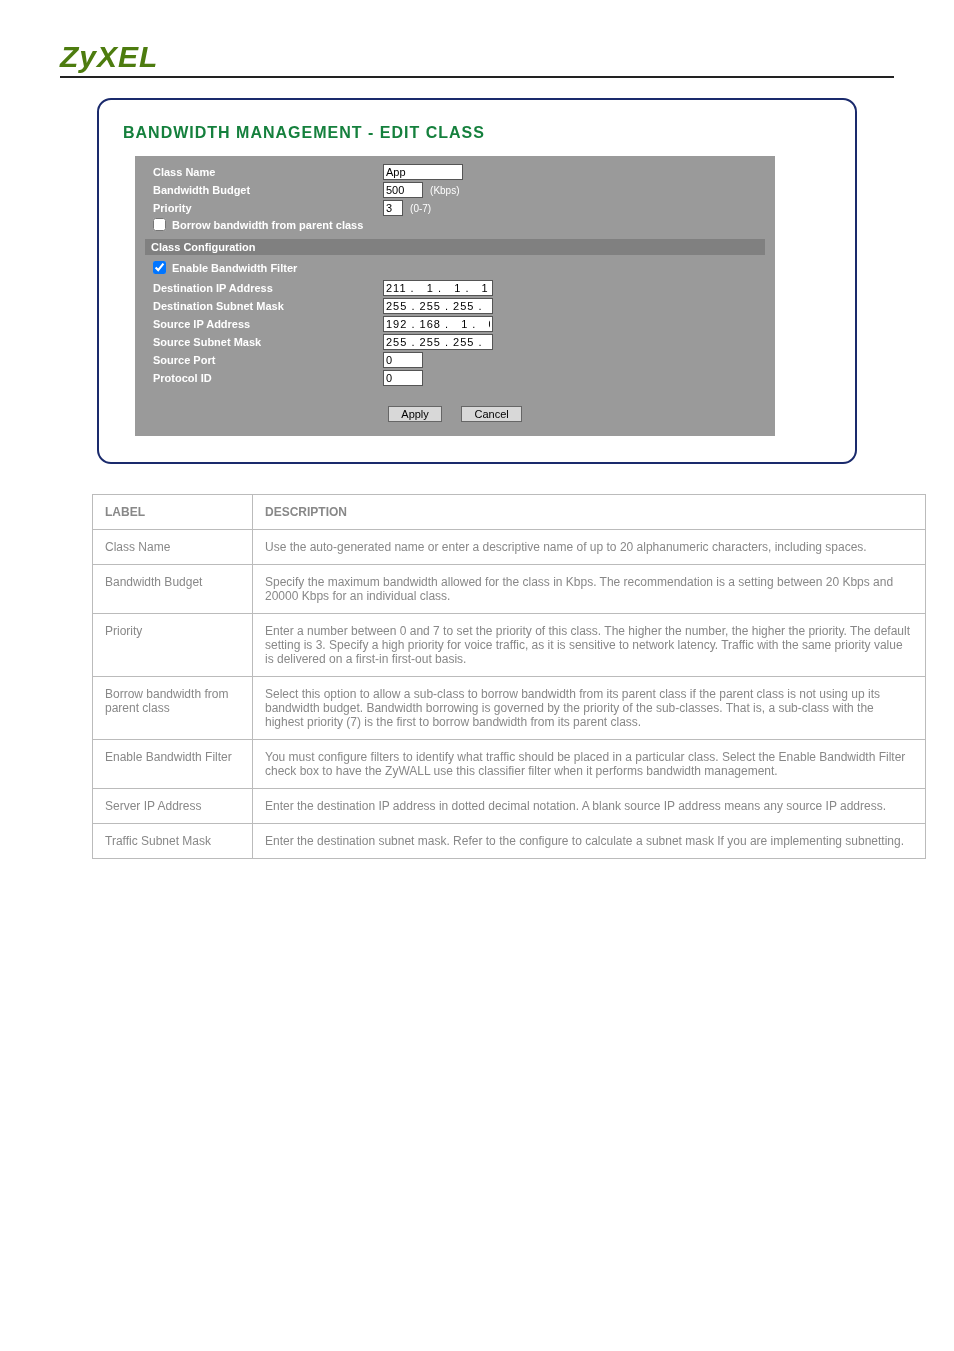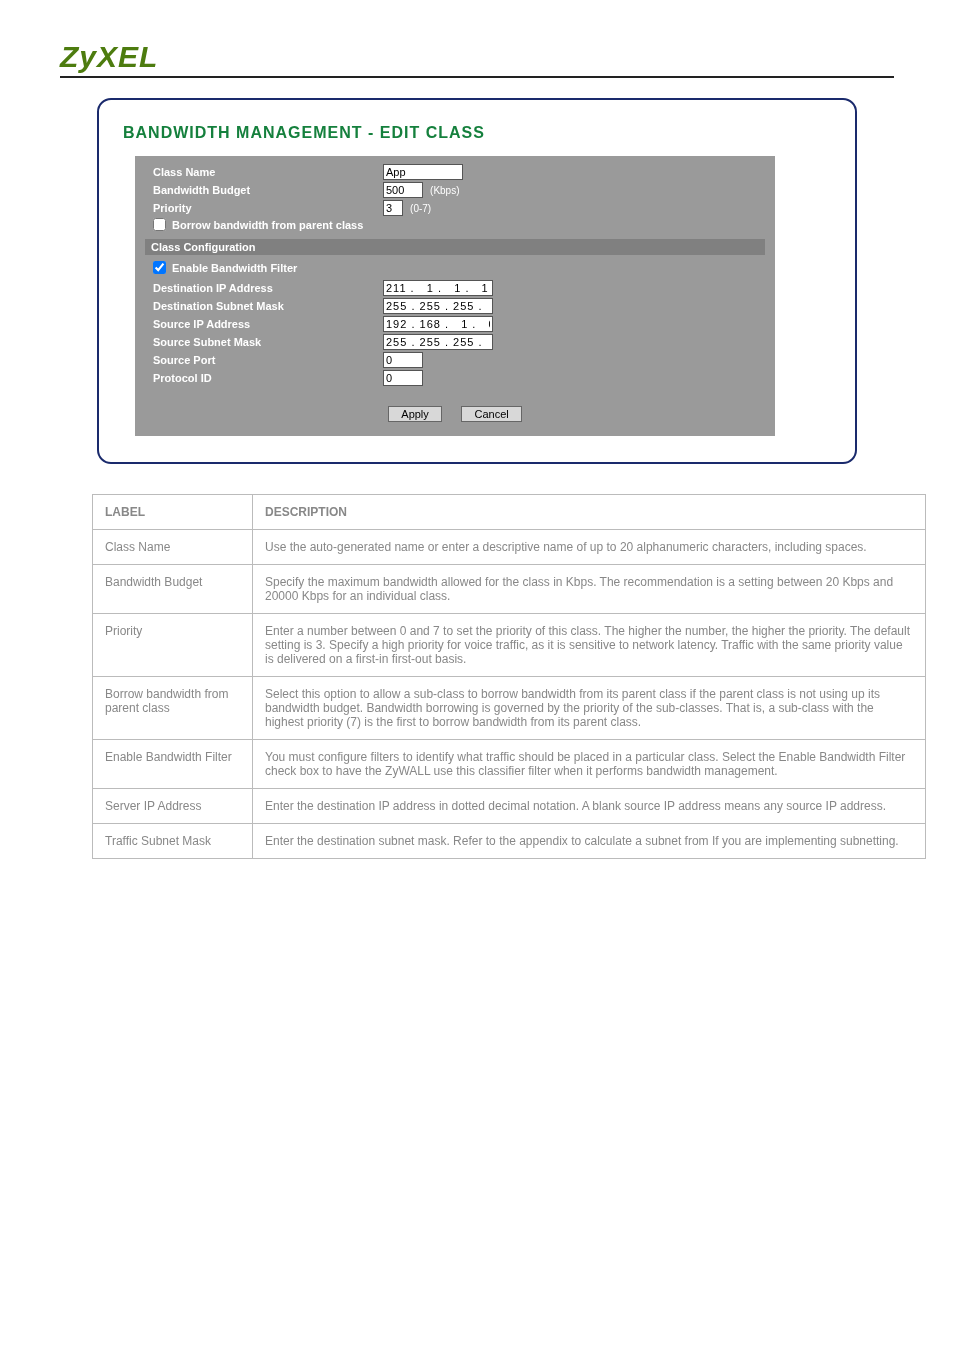--- a/index.html
+++ b/index.html
@@ -236,17 +236,17 @@
         <tr>
           <td class="col-label">Enable Bandwidth Filter</td>
           <td>You must configure filters to identify what traffic should be placed in a particular class. Select the Enable Bandwidth Filter check box to have the ZyWALL use this classifier filter when it performs bandwidth management.</td>
         </tr>
         <tr>
           <td class="col-label">Server IP Address</td>
           <td>Enter the destination IP address in dotted decimal notation. A blank source IP address means any source IP address.</td>
         </tr>
         <tr>
           <td class="col-label">Traffic Subnet Mask</td>
-          <td>Enter the destination subnet mask. Refer to the appendix to calculate a subnet from If you are implementing subnetting.</td>
+          <td>Enter the destination subnet mask. Refer to the configure to calculate a subnet mask If you are implementing subnetting.</td>
         </tr>
       </tbody>
   </table>
 </div>
 
 </body></html>

